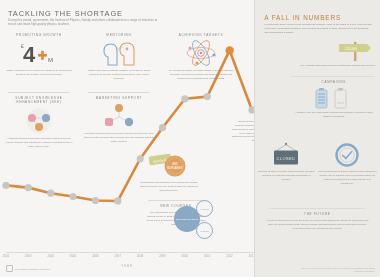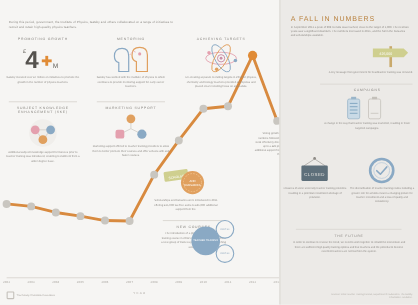--- a/index.html
+++ b/index.html
@@ -131,20 +131,21 @@
         <div class="yearlab" style="left: 117.818px;">2007</div>
         <div class="yearlab" style="left: 140.182px;">2008</div>
         <div class="yearlab" style="left: 162.545px;">2009</div>
         <div class="yearlab" style="left: 184.909px;">2010</div>
         <div class="yearlab" style="left: 207.273px;">2011</div>
         <div class="yearlab" style="left: 229.636px;">2012</div>
         <div class="yearlab" style="left: 252px;">2013</div>
       </div>
     <div class="axis-title">YEAR</div>
 
+    <div class="title">TACKLING THE SHORTAGE</div>
     <div class="subtitle">During this period, government, the Institute of Physics, Gatsby and others collaborated on a range of initiatives to recruit and retain high-quality physics teachers.</div>
 
     <div class="feat" style="left:6px;top:33px;width:66px;">
       <div class="fh">PROMOTING GROWTH</div>
       <div class="art">
         <svg width="40" height="24" viewBox="0 0 40 24">
           <text x="2" y="7" font-size="5" fill="#6b6862" font-family="Liberation Sans">£</text>
           <text x="4" y="21" font-size="22" font-weight="bold" fill="#55524e" font-family="Liberation Sans">4</text>
           <rect x="19" y="13" width="9" height="2.6" fill="#e08b36"></rect>
           <rect x="22.2" y="9.8" width="2.6" height="9" fill="#e08b36"></rect>

